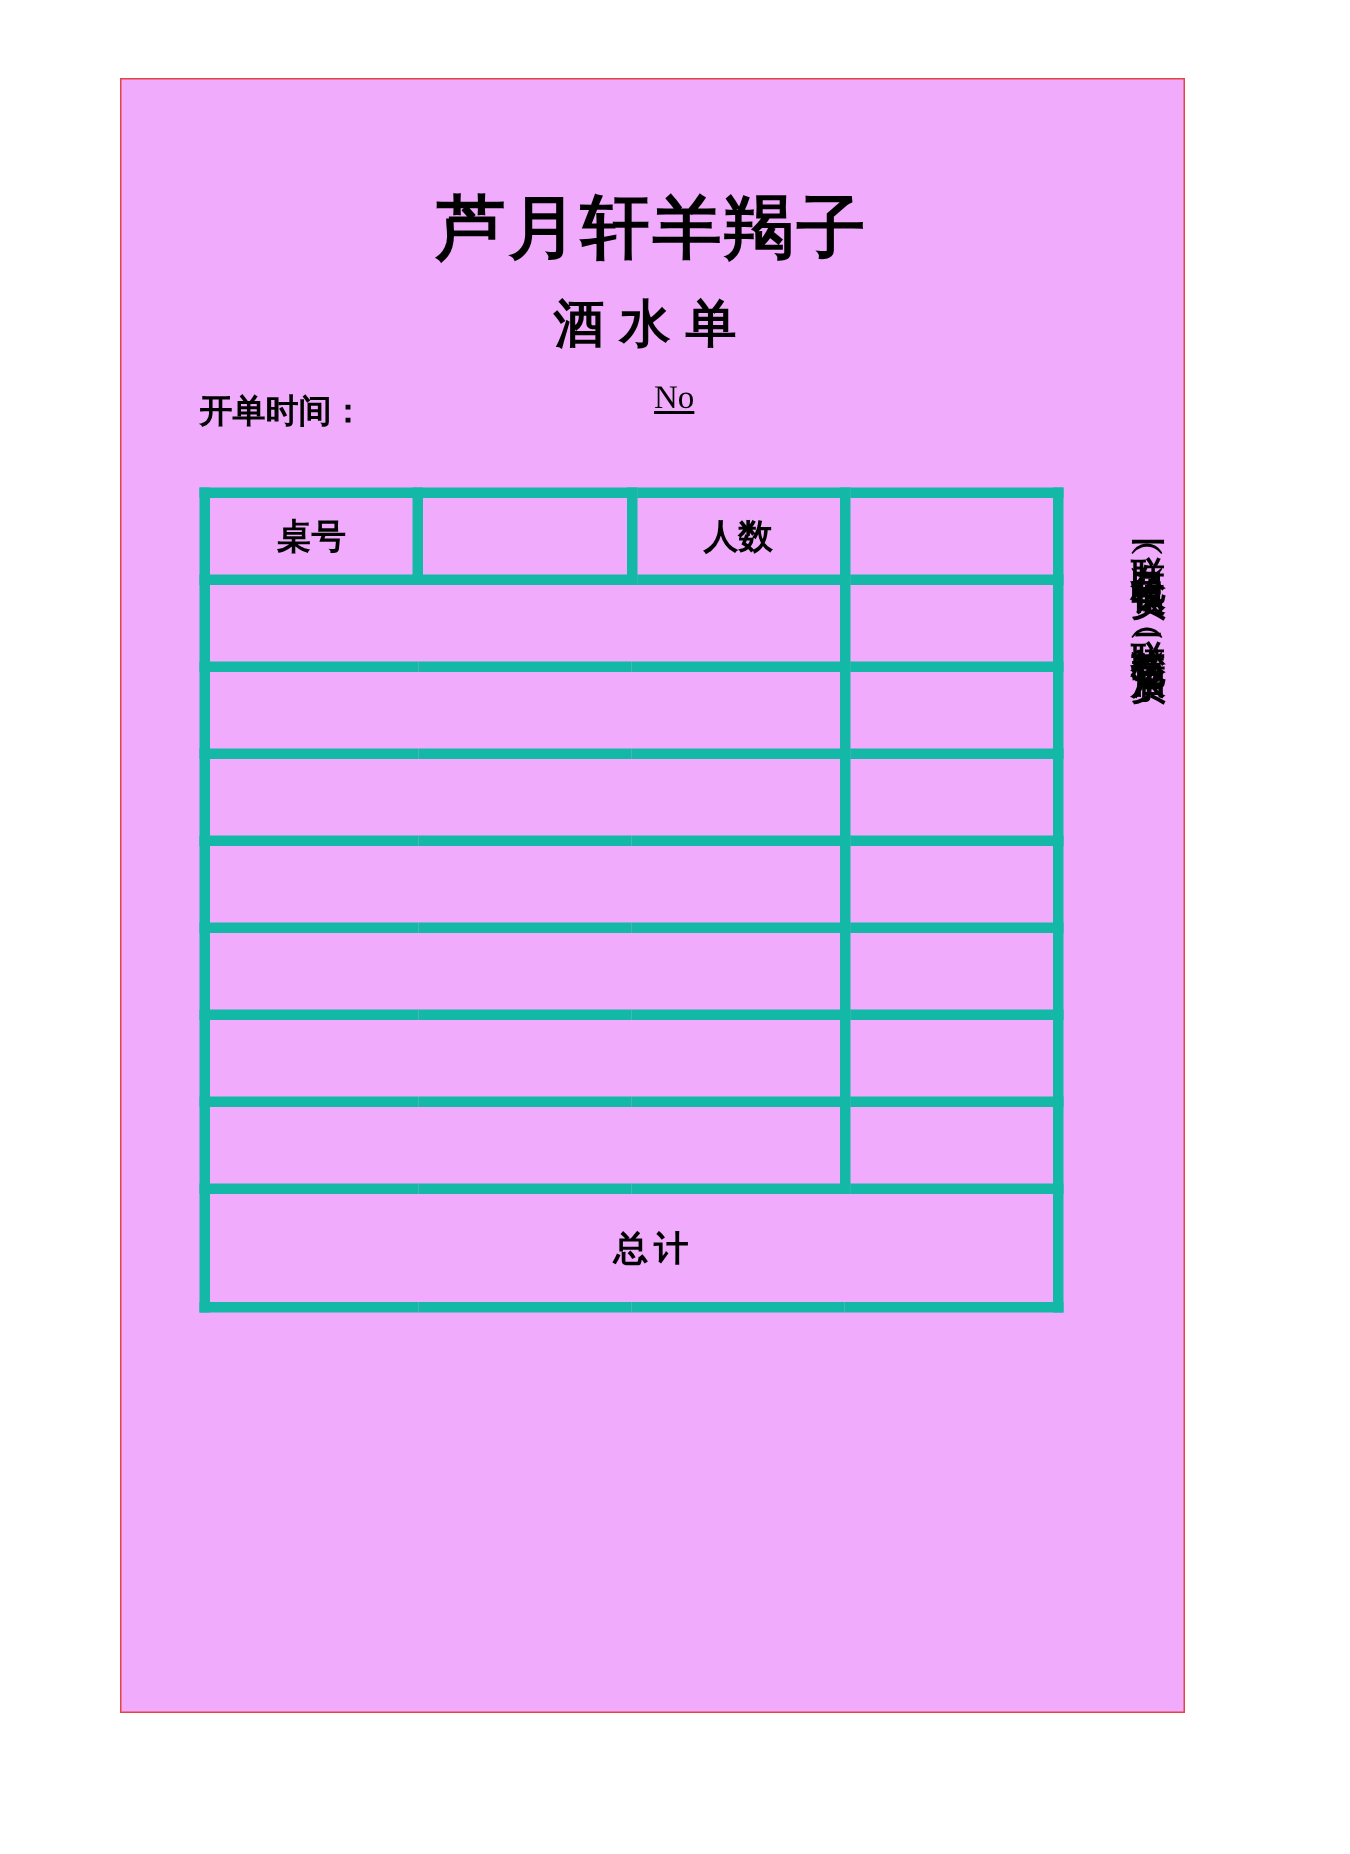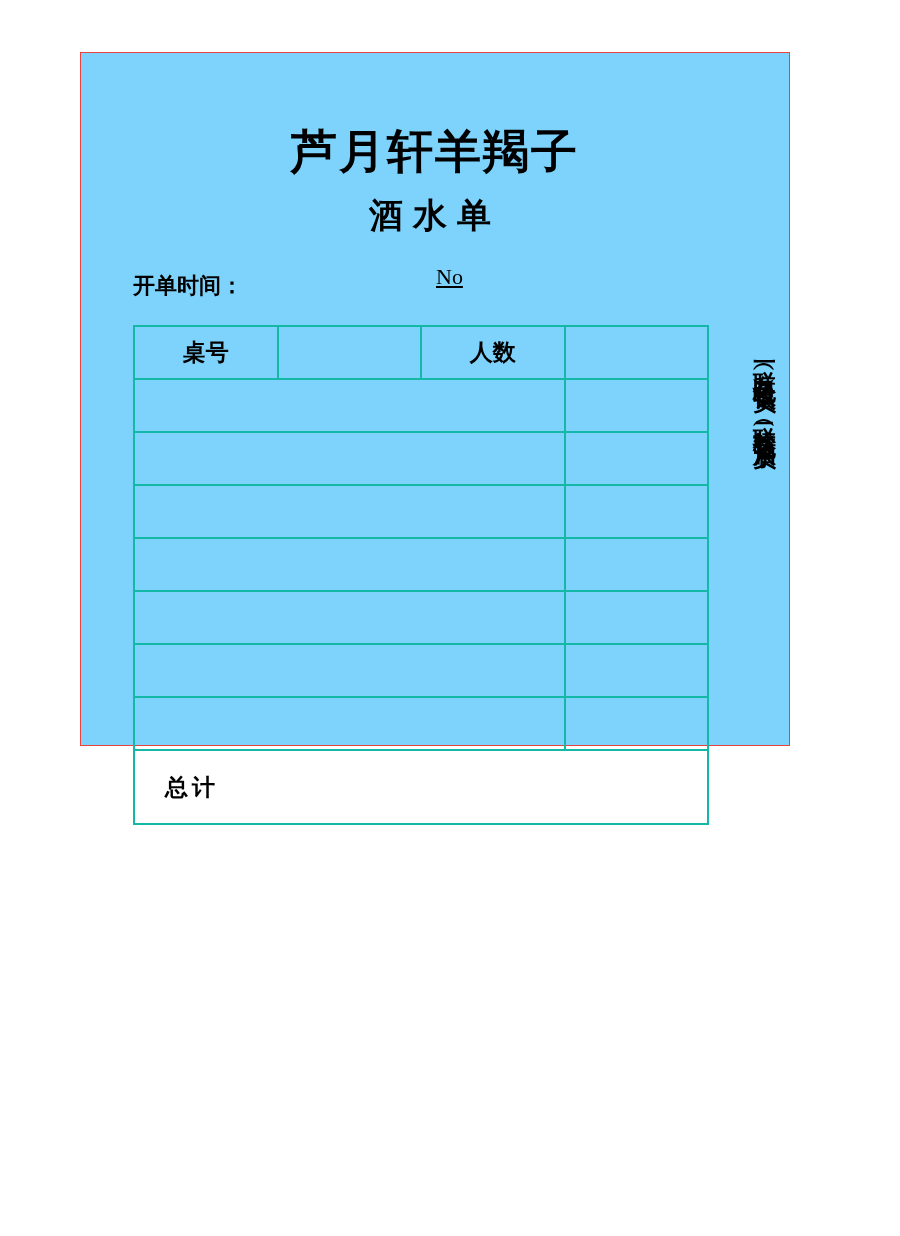--- a/index.html
+++ b/index.html
@@ -15,23 +15,23 @@
     position: relative;
     overflow: hidden;
   }
 
   
   .sheet {
     position: absolute;
     left: 80px;
     top: 52px;
     width: 710px;
-    height: 694px;
+    height: 1090px;
     border: 1.5px solid #e8433f;
-    background: #7dd3fc;
+    background: #f0abfc;
     box-sizing: border-box;
   }
 
   .inner {
     position: absolute;
     left: 0;
     top: 0;
     width: 100%;
     height: 100%;
   }
@@ -57,21 +57,21 @@
     font-size: 34px;
     font-weight: bold;
     letter-spacing: 10px;
     font-family: Liberation Mono, monospace;
   }
 
   
   .meta-row {
     position: absolute;
     left: 0;
-    top: 218px;
+    top: 206px;
     width: 100%;
     height: 34px;
   }
   .meta-date {
     position: absolute;
     left: 52px;
     top: 0;
     font-size: 22px;
     font-family: "DejaVu Sans", "Liberation Sans", sans-serif;
     font-weight: bold;
@@ -92,32 +92,32 @@
   
   .order-table {
     position: absolute;
     left: 52px;
     top: 272px;
     width: 576px;
     border-collapse: collapse;
     table-layout: fixed;
   }
   .order-table td {
-    border: 2px solid #14b8a6;
+    border: 7px solid #14b8a6;
     height: 51px;
     padding: 0;
     font-size: 23px;
     font-family: "DejaVu Sans", "Liberation Sans", sans-serif;
     font-weight: bold;
     text-align: center;
     vertical-align: middle;
   }
   .order-table td.blank { font-weight: normal; }
   .order-table td.total {
-    text-align: left;
+    text-align: center;
     padding-left: 30px;
     letter-spacing: 4px;
     height: 72px;
   }
 
   
   .side-note {
     position: absolute;
     left: 640px;
     top: 296px;

